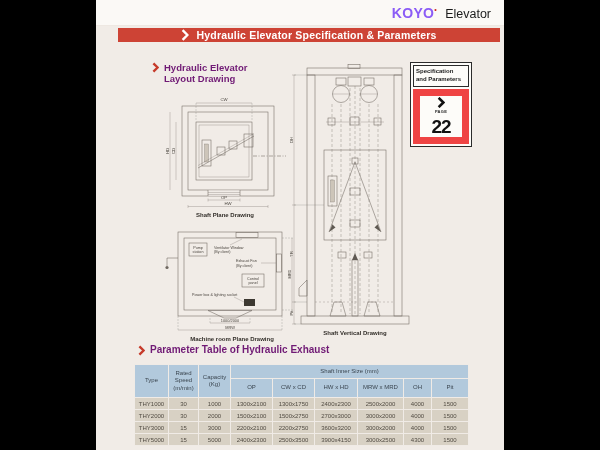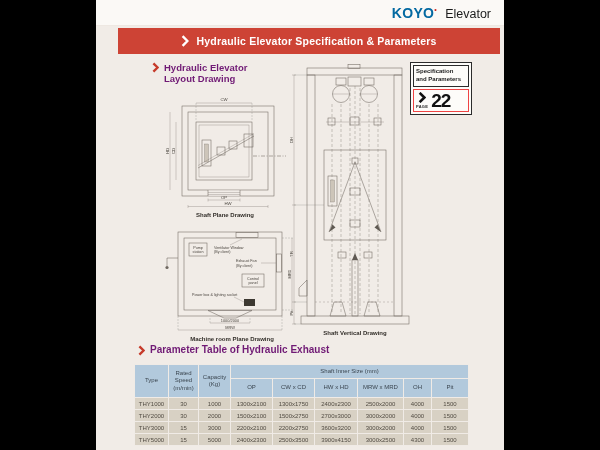--- a/index.html
+++ b/index.html
@@ -2,38 +2,38 @@
 <html><head>
 <meta charset="utf-8">
 <style>
   html,body{margin:0;padding:0;}
   body{width:600px;height:450px;background:#000;position:relative;overflow:hidden;
        font-family:"Liberation Sans",sans-serif;}
   .page{position:absolute;left:96px;top:0;width:408px;height:450px;background:#f1ece7;}
   .topband{position:absolute;left:0;top:0;width:100%;height:25px;background:#fbf9f6;
            border-bottom:1px solid #eee8e2;}
   .logo{position:absolute;right:13px;top:4px;white-space:nowrap;}
-  .logo .koyo{color:#0369a1;font-weight:bold;font-size:14px;letter-spacing:.3px;}
+  .logo .koyo{color:#8b5cf6;font-weight:bold;font-size:14px;letter-spacing:.3px;}
   .logo .mark{color:#cf2a21;font-size:7px;vertical-align:super;font-weight:bold;}
   .logo .elev{color:#1b1b1b;font-weight:normal;font-size:12.5px;margin-left:4px;}
-  .banner{position:absolute;left:22px;right:4px;top:28px;height:26px;background:#cd4335;
+  .banner{position:absolute;left:22px;right:4px;top:28px;height:14px;background:#cd4335;
           color:#fff;display:flex;align-items:center;justify-content:center;gap:7px;}
   .banner .txt{font-size:10.5px;font-weight:bold;letter-spacing:.2px;}
   .chev{display:inline-block;line-height:0;}
   .sec-title{position:absolute;display:flex;gap:5px;color:#701a75;align-items:flex-start;}
   .sec-title .lines{font-size:9.5px;font-weight:bold;line-height:1.2;}
   .sec1{left:56px;top:62px;}
   .sec2{left:42px;top:344px;align-items:center;}
   .sec2 .lines{font-size:10px;}
   .specbox{position:absolute;left:314px;top:62px;width:56px;background:#fdfcf9;
            border:1px solid #2b2b2b;padding:2px;}
   .spec-top{border:1px solid #2b2b2b;font-size:6px;font-weight:bold;color:#1d1d1d;
             padding:2px;line-height:1.3;}
-  .spec-bottom{border:1px solid #ef4444;margin-top:2px;display:flex;align-items:center;
-               padding:1px 2px;gap:3px;}
+  .spec-bottom{border:7px solid #ef4444;margin-top:2px;display:flex;align-items:center;
+               padding:1px 2px;gap:3px;flex-direction:column;}
   .spec-arrow-col{display:flex;flex-direction:column;align-items:center;gap:1px;}
   .page-label{font-size:4px;font-weight:bold;color:#1d1d1d;letter-spacing:.3px;}
   .page-num{font-size:19px;font-weight:bold;color:#111;letter-spacing:-1px;line-height:1;}
   .draw{position:absolute;}
   .d-plane{left:66px;top:96px;width:126px;}
   .d-machine{left:62px;top:226px;width:148px;}
   .d-vertical{left:190px;top:64px;width:138px;}
   .caption{font-size:6px;font-weight:bold;color:#332f2a;text-align:center;margin-top:2px;}
   svg{display:block;}
   svg .ln{stroke:#6f6861;fill:none;stroke-width:.55;}

